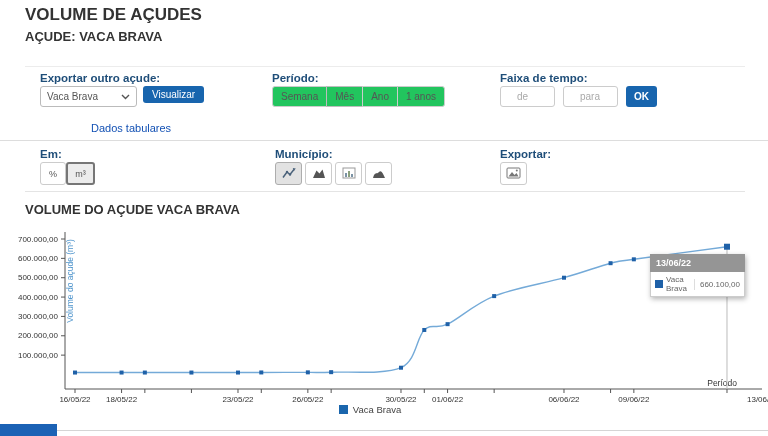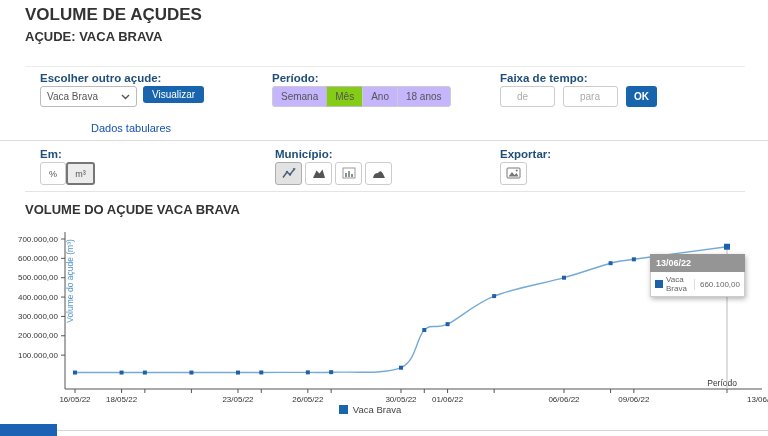--- a/index.html
+++ b/index.html
@@ -11,25 +11,25 @@
   .div1{position:absolute;left:25px;right:23px;top:66px;height:1px;background:#ececec;}
   .lbl{position:absolute;font-size:11.5px;font-weight:bold;color:#1f4e79;}
   
   .sel-box{position:absolute;left:40px;top:86px;width:97px;height:21px;border:1px solid #bbb;
     border-radius:3px;background:#fff;font-size:10px;color:#555;display:flex;align-items:center;
     padding:0 6px;box-sizing:border-box;justify-content:space-between;cursor:pointer;}
   .btn-blue{position:absolute;background:#1865ae;color:#fff;border:none;border-radius:3px;
     font-size:10px;font-family:inherit;cursor:pointer;}
   
   .btngroup{position:absolute;left:272px;top:86px;display:flex;}
-  .btngroup button{border:1px solid #ccc;background:#c4b5fd;color:#555;font-size:10px;
+  .btngroup button{border:1px solid #ccc;background:#22c55e;color:#555;font-size:10px;
     font-family:inherit;padding:0 8px;height:21px;margin-left:-1px;cursor:pointer;}
   .btngroup button:first-child{border-radius:3px 0 0 3px;margin-left:0;}
   .btngroup button:last-child{border-radius:0 3px 3px 0;}
-  .btngroup button.sel{background:#84cc16;border-color:#bdbdbd;}
+  .btngroup button.sel{background:#22c55e;border-color:#bdbdbd;}
   .txt{position:absolute;width:55px;height:21px;border:1px solid #ccc;border-radius:3px;
     font-size:10px;font-family:inherit;color:#555;padding:0 16px;box-sizing:border-box;}
   .txt::placeholder{color:#aaa;}
   
   .tabline{position:absolute;left:0;top:140px;width:768px;height:1px;background:#ddd;}
   .tab{position:absolute;top:117px;height:24px;line-height:23px;font-size:11px;
     padding:0 12px;box-sizing:border-box;cursor:pointer;z-index:2;}
   .tab.active{left:25px;background:#fff;border:1px solid #ddd;border-bottom:1px solid #fff;
     border-radius:3px 3px 0 0;color:#555;}
   .tab.plain{left:79px;color:#1351b4;}
@@ -59,37 +59,37 @@
 </style>
 </head>
 <body>
 
 <div class="page">
 
   <div class="h1">VOLUME DE AÇUDES</div>
   <div class="h2">AÇUDE: VACA BRAVA</div>
   <div class="div1"></div>
 
-  <div class="lbl" style="left:40px;top:72px;">Escolher outro açude:</div>
+  <div class="lbl" style="left:40px;top:72px;">Exportar outro açude:</div>
   <div class="sel-box">
     <span>Vaca Brava</span>
     <span>
       <svg width="9" height="6" viewBox="0 0 9 6">
           <path d="M1 1 L4.5 4.5 L8 1" stroke="#555" stroke-width="1.4" fill="none"></path>
         </svg>
     </span>
   </div>
   <button class="btn-blue" style="left:143px;top:86px;height:17px;padding:0 9px;">Visualizar</button>
 
   <div class="lbl" style="left:272px;top:72px;">Período:</div>
   <div class="btngroup">
     <button>Semana</button>
     <button class="sel">Mês</button>
     <button>Ano</button>
-    <button>18 anos</button>
+    <button>1 anos</button>
   </div>
 
   <div class="lbl" style="left:500px;top:72px;">Faixa de tempo:</div>
   <input class="txt" style="left: 500px; top: 86px;" placeholder="de">
   <input class="txt" style="left: 563px; top: 86px;" placeholder="para">
   <button class="btn-blue" style="left:626px;top:86px;height:21px;padding:0 8px;font-weight:bold;">OK</button>
 
   <div class="tabline"></div>
   <div class="tab plain">Dados tabulares</div>
 

